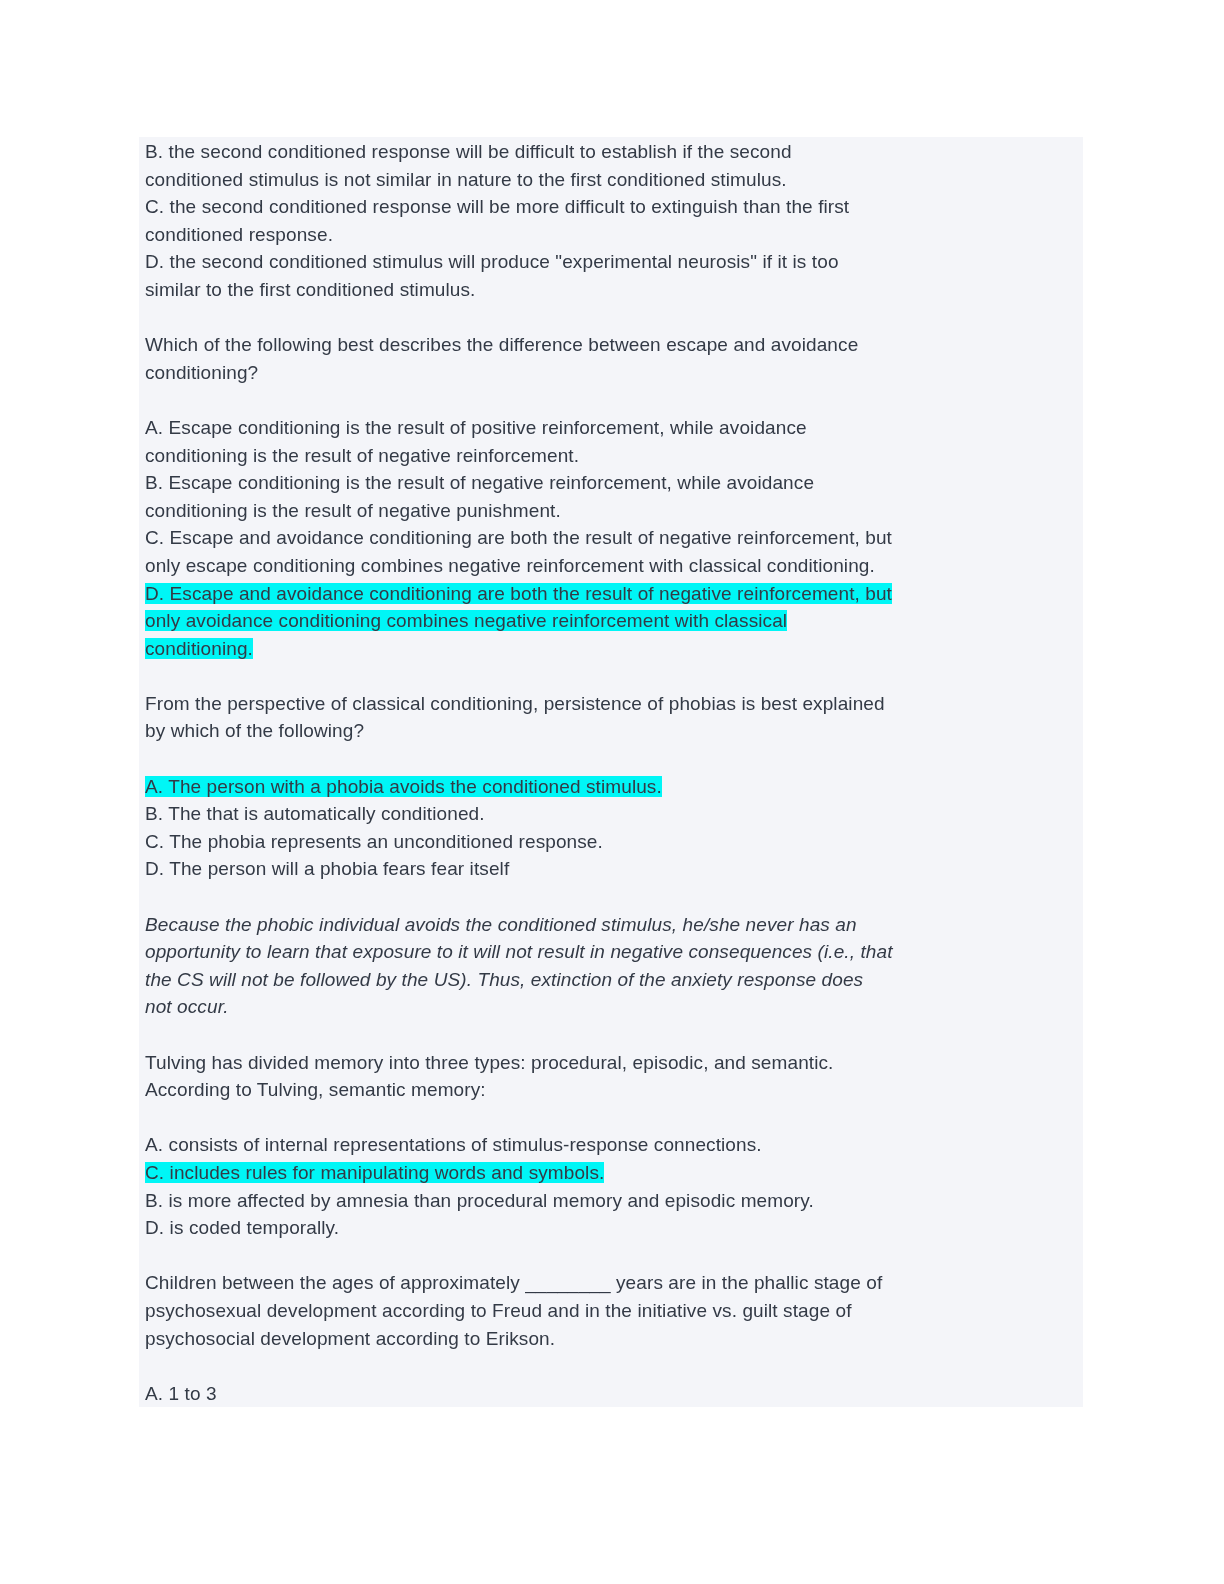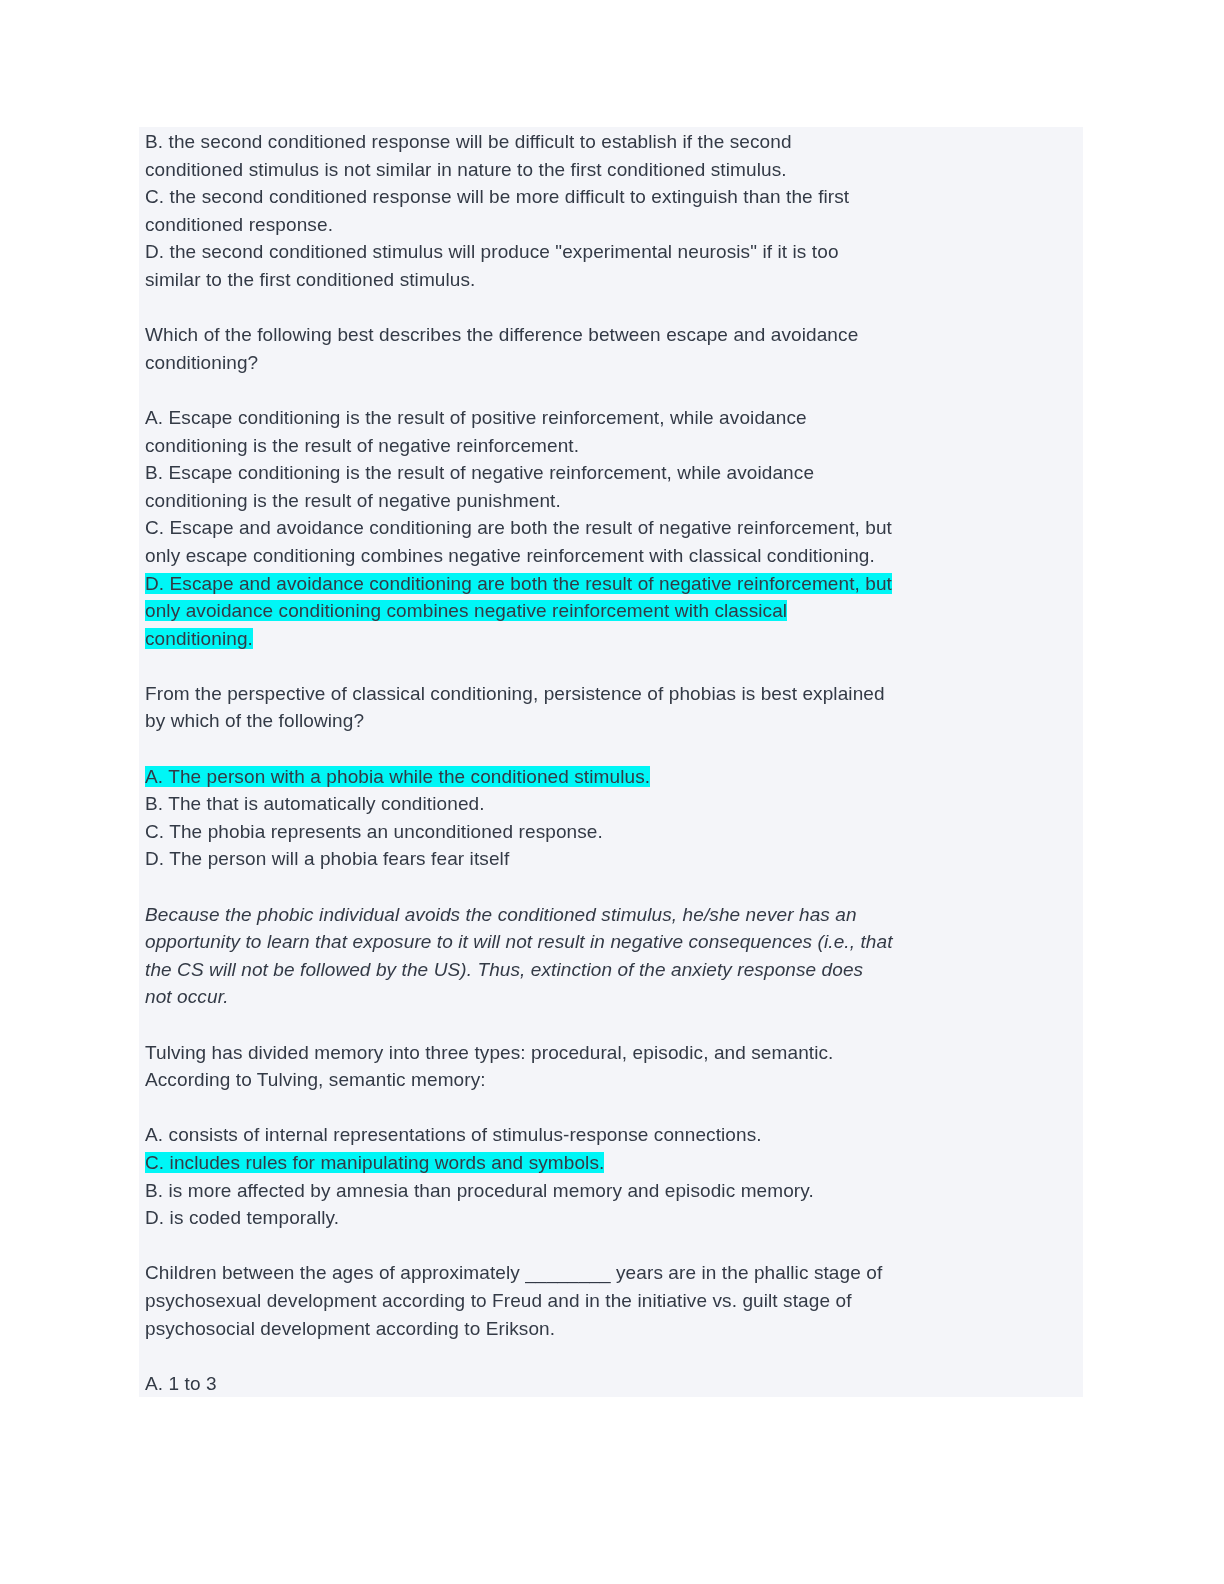--- a/index.html
+++ b/index.html
@@ -6,21 +6,21 @@
     margin: 0;
     padding: 0;
     background: var(--page-bg, #ffffff);
     width: 1224px;
     height: 1584px;
     font-family: "Liberation Sans", sans-serif;
   }
   .page {
     position: absolute;
     left: 139px;
-    top: 127px;
+    top: 137px;
     width: 944px;
     height: 1270px;
     box-sizing: border-box;
     padding: 1px 0 0 6px;
     background: var(--content-bg, #f4f5f9);
     color: var(--text-color, #333a46);
     font-size: 19px;
     line-height: 27.6px;
     letter-spacing: 0.1px;
   }
@@ -73,21 +73,21 @@
 only avoidance conditioning combines negative reinforcement with classical
 conditioning.</span></div>
   </section>
 
   <section class="block">
     <div class="item"><span>From the perspective of classical conditioning, persistence of phobias is best explained
 by which of the following?</span></div>
   </section>
 
   <section class="block">
-    <div class="item"><span class="hl">A. The person with a phobia while the conditioned stimulus.</span></div>
+    <div class="item"><span class="hl">A. The person with a phobia avoids the conditioned stimulus.</span></div>
     <div class="item"><span>B. The that is automatically conditioned.</span></div>
     <div class="item"><span>C. The phobia represents an unconditioned response.</span></div>
     <div class="item"><span>D. The person will a phobia fears fear itself</span></div>
   </section>
 
   <section class="block italic">
     <div class="item"><span>Because the phobic individual avoids the conditioned stimulus, he/she never has an
 opportunity to learn that exposure to it will not result in negative consequences (i.e., that
 the CS will not be followed by the US). Thus, extinction of the anxiety response does
 not occur.</span></div>

